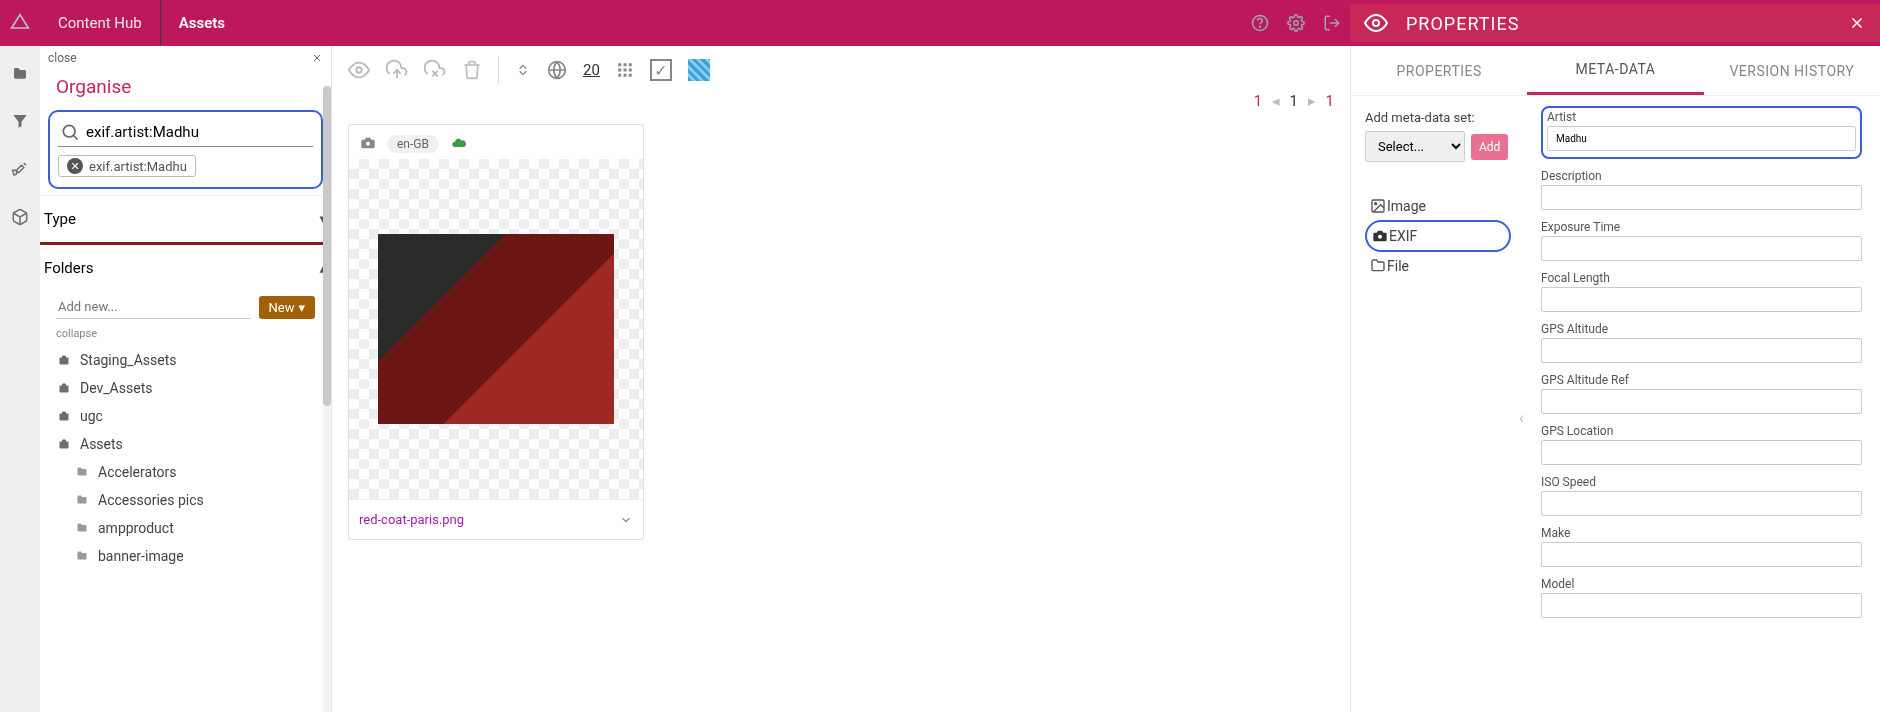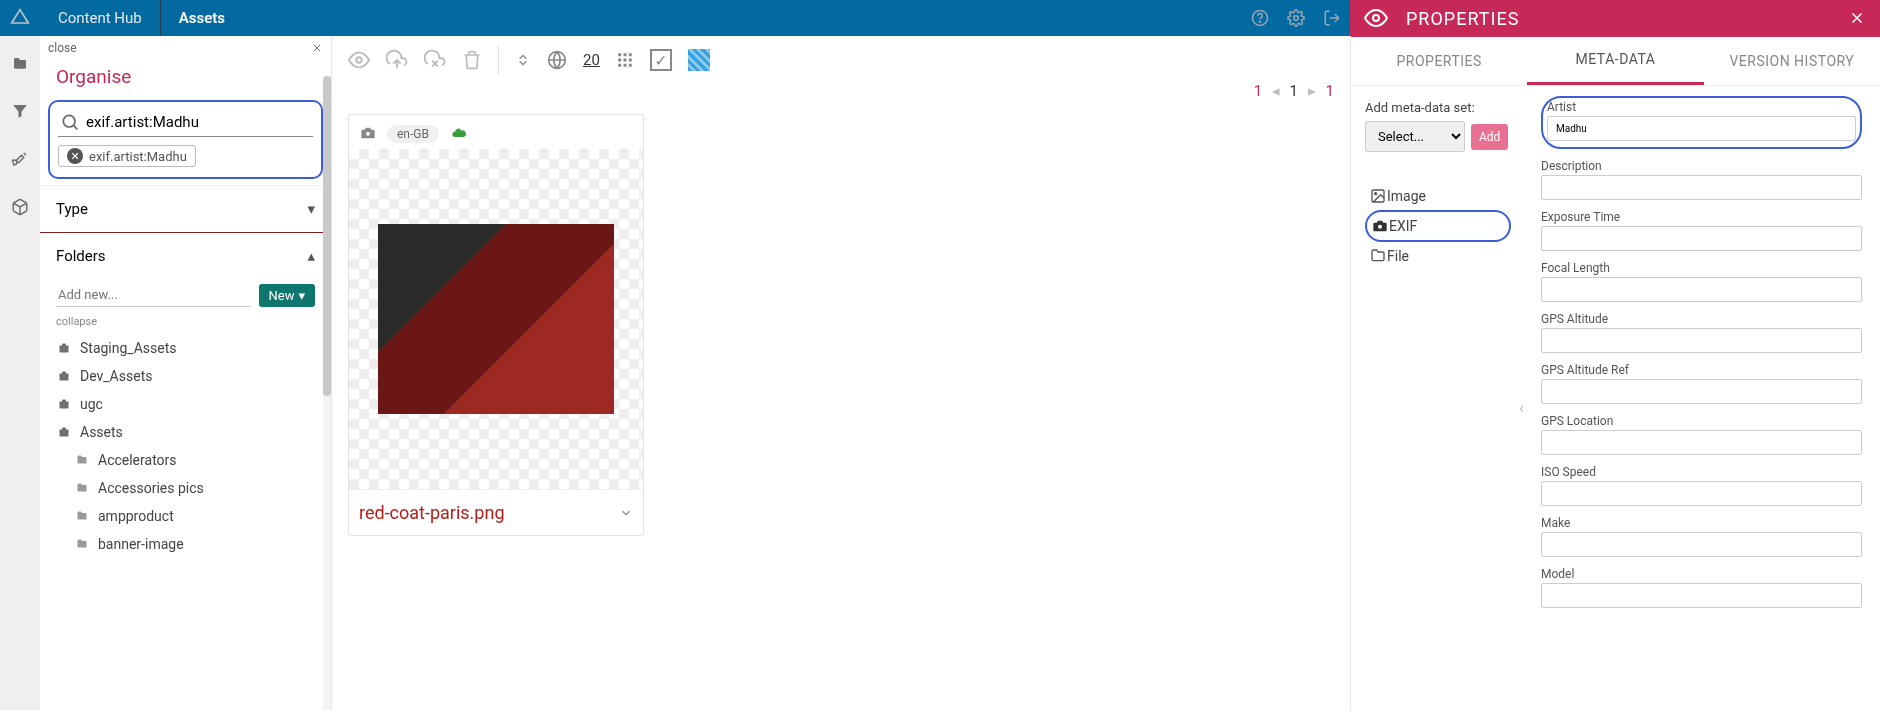--- a/index.html
+++ b/index.html
@@ -1,18 +1,18 @@
 <!DOCTYPE html>
 <html><head>
 <meta charset="utf-8">
 <style>
 * { box-sizing: border-box; margin: 0; padding: 0; font-family: -apple-system, BlinkMacSystemFont, "Segoe UI", Roboto, sans-serif; }
 body { width: 1880px; height: 712px; overflow: hidden; background: #fff; }
 
-.topbar { display: flex; height: 36px; background: #0369a1; color: #fff; align-items: center; }
+.topbar { display: flex; height: 46px; background: #be185d; color: #fff; align-items: center; }
 .topbar .logo-area { width: 40px; display: flex; justify-content: center; align-items: center; }
 .topbar .brand { padding: 0 18px; font-size: 15px; color: #e5e8eb; border-right: 1px solid #2d3d50; height: 100%; display: flex; align-items: center; }
 .topbar .section { padding: 0 18px; font-size: 15px; font-weight: 600; }
 .topbar .spacer { flex: 1; }
 .topbar .icon-btn { width: 36px; height: 38px; display: flex; align-items: center; justify-content: center; color: #9aa6b2; cursor: pointer; }
 
 .props-header { background: #c62858; color: #fff; display: flex; align-items: center; height: 38px; padding: 0 14px; flex: 0 0 530px; }
 .props-header .eye { margin-right: 18px; }
 .props-header .title { font-size: 18px; letter-spacing: 1px; flex: 1; }
 .props-header .close { cursor: pointer; }
@@ -24,25 +24,25 @@
 
 .organise { width: 292px; border-right: 1px solid #e5e5e5; display: flex; flex-direction: column; position: relative; }
 .organise .close-row { display: flex; justify-content: space-between; align-items: center; padding: 5px 8px 2px; color: #666; font-size: 12px; gap: 6px; cursor: pointer; }
 .organise h2 { color: #c62858; font-size: 19px; font-weight: 400; padding: 8px 16px 12px; }
 .highlight-box { border: 2px solid #3a5fd7; border-radius: 10px; margin: 0 8px 6px; padding: 6px 8px 10px; }
 .search-row { display: flex; align-items: center; border-bottom: 1px solid #888; padding: 4px 2px; gap: 6px; }
 .search-row input { border: none; outline: none; font-size: 15px; flex: 1; background: transparent; }
 .chip { display: inline-flex; align-items: center; gap: 6px; border: 1px solid #bbb; border-radius: 3px; padding: 2px 8px; margin-top: 8px; font-size: 13px; color: #555; }
 .chip .x { background: #555; color: #fff; border-radius: 50%; width: 16px; height: 16px; display: inline-flex; align-items: center; justify-content: center; font-size: 11px; }
 
-.section-head { display: flex; justify-content: space-between; align-items: center; padding: 14px 16px; font-size: 15px; cursor: pointer; border-top: 1px solid #f0f0f0; }
+.section-head { display: flex; justify-content: space-between; align-items: center; padding: 14px 4px; font-size: 15px; cursor: pointer; border-top: 1px solid #f0f0f0; }
 .section-head .chev { color: #555; }
 .add-row { display: flex; align-items: center; padding: 4px 16px; gap: 8px; }
 .add-row input { flex: 1; border: none; border-bottom: 1px solid #ccc; font-size: 13px; padding: 4px 2px; outline: none; color: #555; }
-.new-btn { background: #0f766e; color: #fff; border: none; border-radius: 3px; padding: 4px 10px; font-size: 13px; cursor: pointer; display: inline-flex; align-items: center; gap: 4px; }
+.new-btn { background: #a16207; color: #fff; border: none; border-radius: 3px; padding: 4px 10px; font-size: 13px; cursor: pointer; display: inline-flex; align-items: center; gap: 4px; }
 .collapse-link { font-size: 11px; color: #888; padding: 4px 16px; cursor: pointer; }
 .folder-list { padding: 2px 0; }
 .folder-list .item { display: flex; align-items: center; gap: 8px; padding: 6px 16px; font-size: 14px; color: #444; cursor: pointer; }
 .folder-list .item.sub { padding-left: 34px; }
 .folder-list .item svg { width: 16px; height: 12px; }
 .scroll-track { position: absolute; right: 0; top: 40px; bottom: 0; width: 8px; background: #f4f4f4; }
 .scroll-thumb { position: absolute; right: 0; top: 40px; width: 8px; height: 320px; background: #c9c9c9; border-radius: 4px; }
 
 .center { flex: 1; display: flex; flex-direction: column; padding: 10px 16px; }
 .center-head { display: flex; align-items: flex-start; }
@@ -59,42 +59,42 @@
 .pager .num { color: #c62858; }
 .pager .cur { color: #333; }
 .pager .arrow { color: #bbb; cursor: pointer; }
 
 .cards { display: flex; gap: 16px; }
 .card { width: 296px; border: 1px solid #e2e2e2; border-radius: 2px; display: flex; flex-direction: column; }
 .card .card-top { display: flex; gap: 10px; padding: 10px 10px 6px; }
 .card .card-top .lang { background: #f0f0f0; border-radius: 10px; padding: 2px 10px; font-size: 12px; color: #666; }
 .card .image-wrap { flex: 1; min-height: 340px; background-image: linear-gradient(45deg,#eee 25%,transparent 25%),linear-gradient(-45deg,#eee 25%,transparent 25%),linear-gradient(45deg,transparent 75%,#eee 75%),linear-gradient(-45deg,transparent 75%,#eee 75%); background-size: 20px 20px; background-position: 0 0,0 10px,10px -10px,-10px 0; display:flex; align-items:center; justify-content:center; padding:20px 0; }
 .card .image-wrap .img-placeholder { width: 236px; height: 190px; background: linear-gradient(135deg,#2a2a28 0%,#2a2a28 30%,#6b1716 30%,#6b1716 60%,#9c2a23 60%,#9c2a23 100%); position:relative; }
-.card .card-foot { display: flex; justify-content: space-between; align-items: center; padding: 12px 10px; font-size: 18px; color: #b91c1c; border-top: 1px solid #eee; }
+.card .card-foot { display: flex; justify-content: space-between; align-items: center; padding: 12px 10px; font-size: 13px; color: #a21caf; border-top: 1px solid #eee; }
 
 .right-panel { width: 530px; border-left: 1px solid #e5e5e5; display: flex; flex-direction: column; }
 .tabs { display: flex; height: 50px; align-items: stretch; border-bottom: 1px solid #eee; }
 .tabs .tab { flex: 1; display: flex; align-items: center; justify-content: center; font-size: 14px; color: #888; letter-spacing: .5px; cursor: pointer; }
 .tabs .tab.active { color: #555; border-bottom: 3px solid #c62858; }
 .right-body { display: flex; flex: 1; overflow: hidden; position: relative; }
 .right-left { width: 160px; padding: 14px 0 0 14px; }
 .right-left .label { font-size: 13px; color: #444; margin-bottom: 6px; }
 .right-left .select-row { display: flex; gap: 6px; align-items: center; }
 .right-left select { border: 1px solid #ccc; padding: 6px 8px; font-size: 13px; border-radius: 2px; width: 100px; }
 .add-small { background: #e77093; color: #fff; border: none; border-radius: 3px; padding: 6px 8px; font-size: 12px; cursor: pointer; }
 .cat-list { margin-top: 30px; }
 .cat-list .cat { display: flex; align-items: center; gap: 0; padding: 6px 4px; font-size: 14px; color: #444; cursor: pointer; border-radius: 16px; }
 .cat-list .cat.active { border: 2px solid #3a5fd7; }
 .expand-handle { position: absolute; left: 168px; top: 50%; color: #bbb; cursor: pointer; }
 .fields { flex: 1; padding: 10px 18px 0 30px; overflow-y: auto; }
 .field { margin-bottom: 10px; }
 .field .flabel { font-size: 12px; color: #555; margin-bottom: 2px; }
 .field input { width: 100%; border: 1px solid #ccc; padding: 6px 8px; font-size: 10px; border-radius: 2px; outline: none; }
 .field.highlight .flabel { }
-.field.highlight .field-wrap { border: 2px solid #3a5fd7; border-radius: 20px; padding: 2px 4px 6px; }
+.field.highlight .field-wrap { border: 2px solid #3a5fd7; border-radius: 8px; padding: 2px 4px 6px; }
 .field.highlight input { width: 100%; }
 
 svg { display: block; }
 </style>
 </head>
 <body>
 
 <div class="topbar">
   <div class="logo-area">
     <svg width="20" height="20" viewBox="0 0 24 24" fill="none" stroke="#b9c1ca" stroke-width="2">
@@ -189,21 +189,21 @@
         <span class="x">✕</span>
         <span>exif.artist:Madhu</span>
       </div>
     </div>
 
     <div class="section-head">
       <span>Type</span>
       <span class="chev">▾</span>
     </div>
 
-    <div class="section-head" style="border-top:1px solid #7f1d1d;align-items:center;">
+    <div class="section-head" style="border-top:3px solid #7f1d1d;align-items:center;">
       <span>Folders</span>
       <span class="chev">▴</span>
     </div>
 
     <div class="add-row">
       <input placeholder="Add new..." style="">
       <button class="new-btn">
           <span>New</span>
           <span>▾</span>
         </button>

